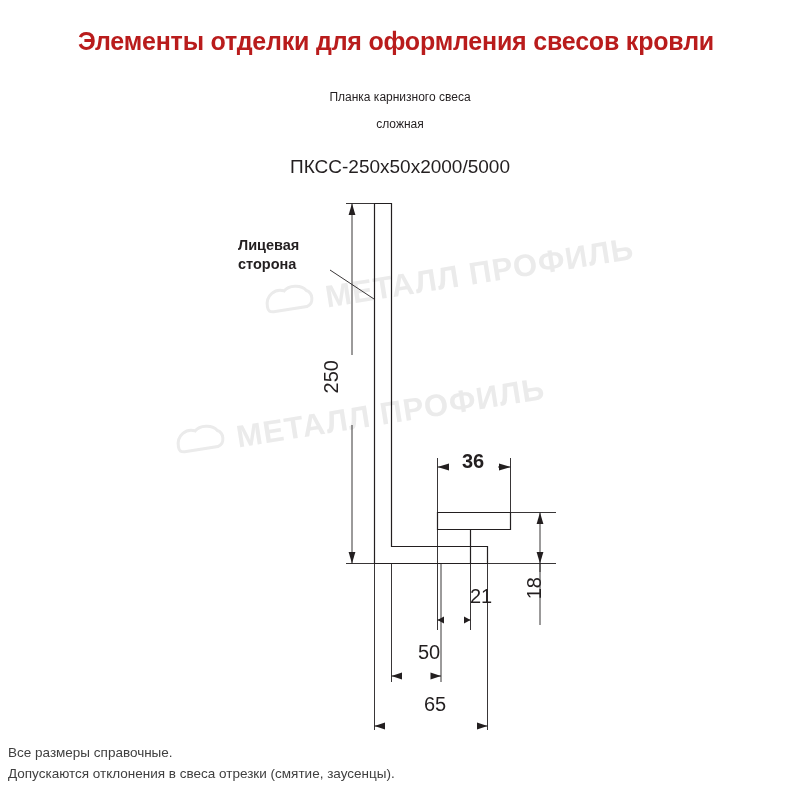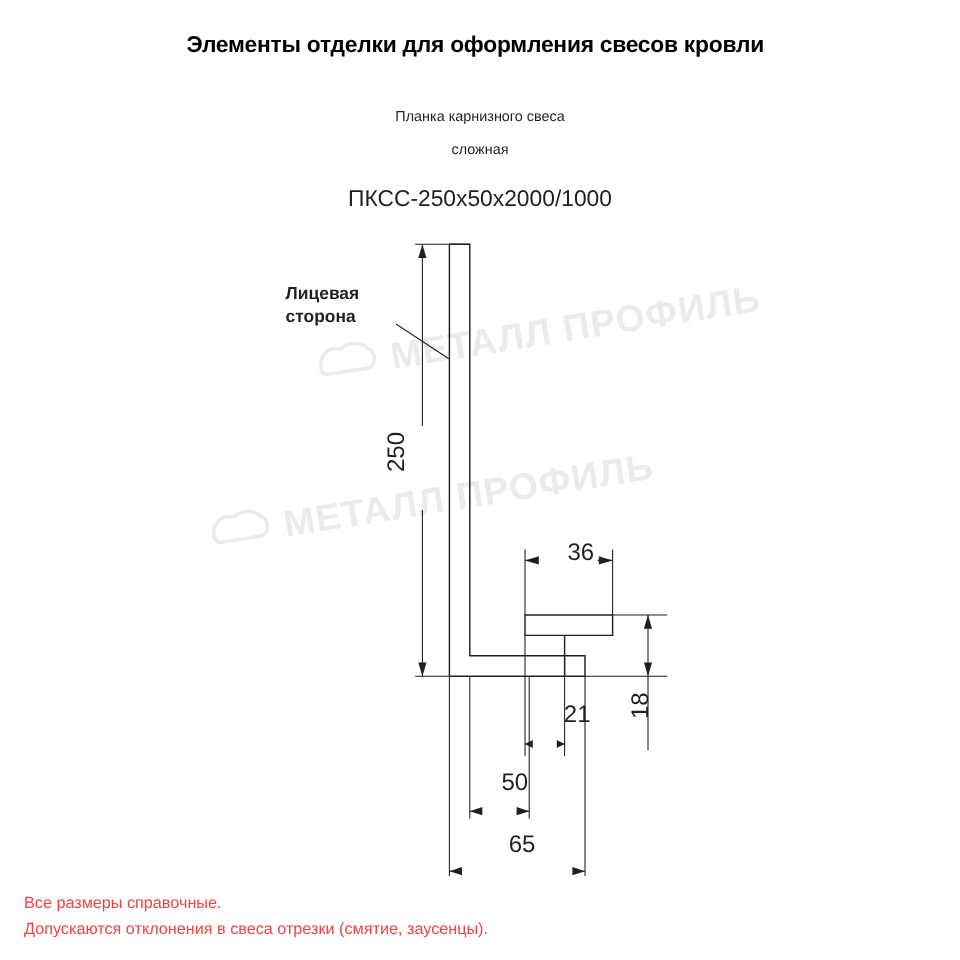--- a/index.html
+++ b/index.html
@@ -18,24 +18,24 @@
   .page {
     position: absolute;
     inset: 0;
   }
   .title {
     position: absolute;
     top: 27px;
     left: 0;
     width: 792px;
     text-align: center;
-    font-size: 19px;
+    font-size: 25px;
     font-weight: bold;
     letter-spacing: -0.2px;
-    color: #000000;
+    color: #b91c1c;
   }
   .subtitle {
     position: absolute;
     top: 84px;
     left: 0;
     width: 800px;
     text-align: center;
     font-size: 12px;
     color: #231f20;
     line-height: 27px;
@@ -82,47 +82,48 @@
     transform: rotate(180deg);
   }
   .dim-18 {
     left: 523px;
     top: 577px;
     width: 34px;
     writing-mode: vertical-rl;
     transform: rotate(180deg);
   }
   .dim-36 {
-    left: 460px;
+    left: 449px;
     top: 450px;
     width: 48px;
+    font-weight: bold;
   }
   .dim-21 {
     left: 437px;
     top: 585px;
     width: 48px;
     margin-left: 20px;
   }
   .dim-50 {
     left: 400px;
     top: 641px;
     width: 58px;
     text-align: center;
   }
   .dim-65 {
     left: 406px;
     top: 693px;
     width: 58px;
   }
   .footnotes {
     position: absolute;
-    left: 20px;
+    left: 8px;
     top: 742px;
     font-size: 13.5px;
-    color: #ef4444;
+    color: #404040;
     line-height: 21px;
   }
   .footnotes div { white-space: nowrap; }
   .wm {
     position: absolute;
     color: #ebebeb;
     font-weight: bold;
     font-size: 31px;
     letter-spacing: 1px;
     white-space: nowrap;
@@ -148,21 +149,21 @@
 
 <div class="page">
 
   <div class="title">Элементы отделки для оформления свесов кровли</div>
 
   <div class="subtitle">
     <span>Планка карнизного свеса</span>
     <span class="l2">сложная</span>
   </div>
 
-  <div class="code">ПКСС-250х50х2000/1000</div>
+  <div class="code">ПКСС-250х50х2000/5000</div>
 
   <div class="wm wm1">
     <span class="wm-mark">
       <svg width="52" height="30" viewBox="0 0 52 30" aria-hidden="true">
         <path d="M3 20 C3 8, 14 3, 22 7 C27 2, 40 3, 44 10 C50 13, 50 24, 42 26 L10 26 C4 26, 3 24, 3 20 Z" fill="none" stroke="#ebebeb" stroke-width="3"></path>
       </svg>
     </span><span>МЕТАЛЛ ПРОФИЛЬ</span>
   </div>
 
   <div class="wm wm2">

